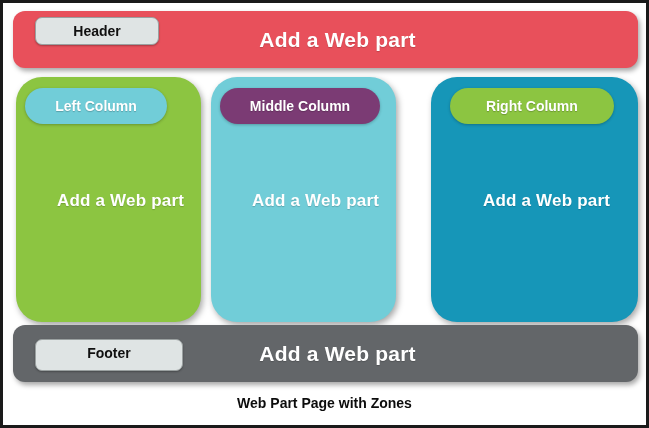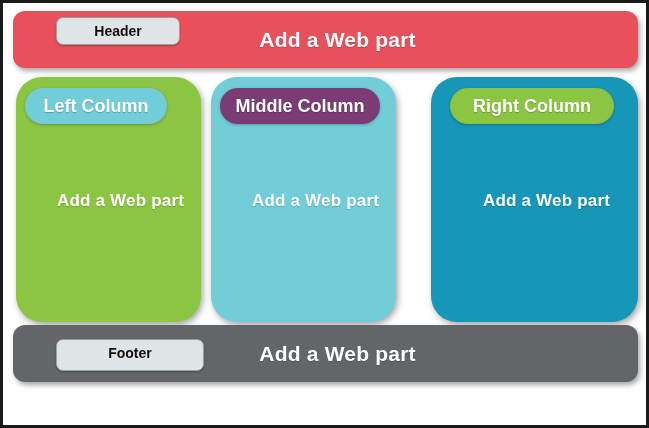--- a/index.html
+++ b/index.html
@@ -76,21 +76,20 @@
     box-sizing: border-box;
     background: #dfe4e4;
     border: 1px solid #9aa0a0;
     border-radius: 7px;
     color: #101010;
     font-size: 14px;
     font-weight: bold;
     text-align: center;
     line-height: 26px;
     box-shadow: 0 1px 2px rgba(0,0,0,0.28);
-    margin-left: 21px;
   }
   #header-chip {
     left: 32px;
     top: 14px;
     width: 124px;
     height: 28px;
   }
   #footer-chip {
     left: 32px;
     top: 336px;
@@ -115,21 +114,21 @@
   #middle-column { left: 208px; width: 185px; }
   #right-column  { left: 428px; width: 207px; }
 
   
   .col-pill {
     position: absolute;
     top: 11px;
     box-sizing: border-box;
     border-radius: 19px;
     color: #ffffff;
-    font-size: 18px;
+    font-size: 14px;
     font-weight: bold;
     text-align: center;
     line-height: 36px;
     height: 36px;
     text-shadow: 0 1px 1px rgba(0,0,0,0.22);
     box-shadow: 0 1px 3px rgba(0,0,0,0.25);
   }
   #left-pill   { left: 9px;  width: 142px; }
   #middle-pill { left: 9px;  width: 160px; }
   #right-pill  { left: 19px;  width: 164px; }
@@ -170,15 +169,16 @@
     <div class="column" id="right-column" style="background: rgb(22, 150, 184);">
       <div class="col-pill" id="right-pill" style="background: rgb(140, 197, 65);">Right Column</div>
       <div class="zone-text" style="color: rgb(255, 255, 255);">Add a Web part</div>
     </div>
 
     <div class="zone" id="footer-zone" style="background: rgb(99, 102, 105);">
       <div class="zone-text" style="color: rgb(255, 255, 255);">Add a Web part</div>
     </div>
     <div class="band-chip" id="footer-chip" style="background: rgb(223, 228, 228); color: rgb(16, 16, 16);">Footer</div>
 
+    <div id="caption">Web Part Page with Zones</div>
 
   </div>
 </div>
 
 </body></html>

